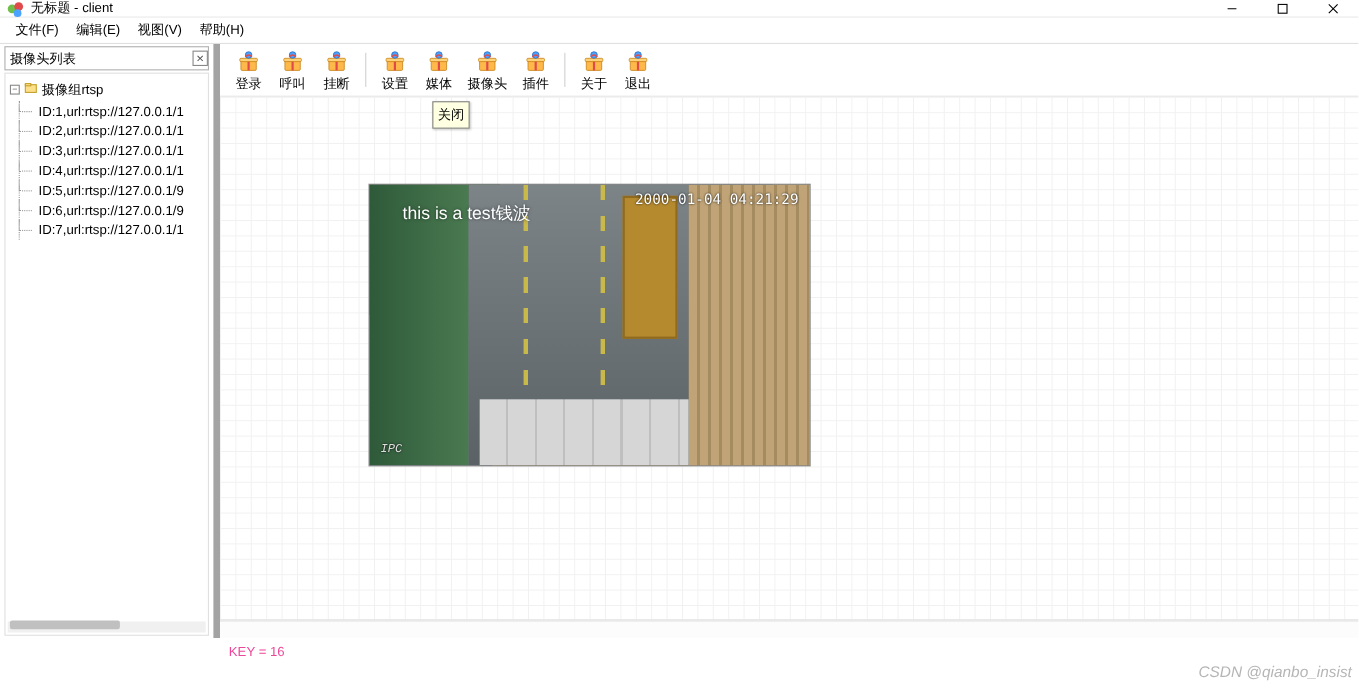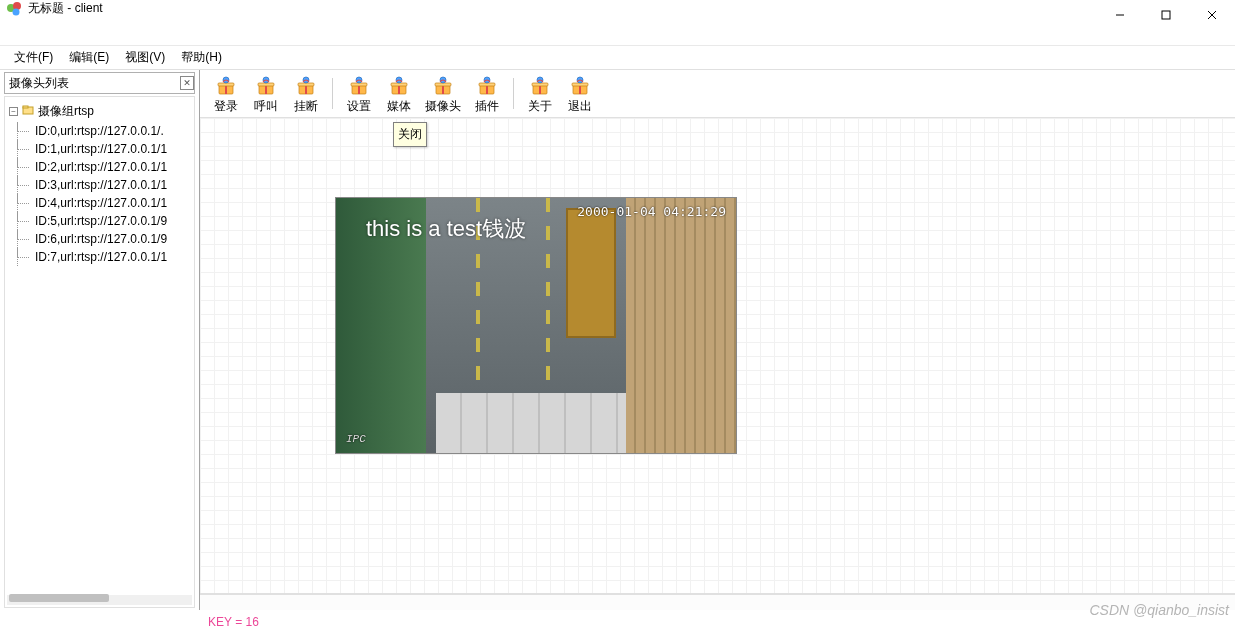--- a/index.html
+++ b/index.html
@@ -1,34 +1,34 @@
 <!DOCTYPE html>
 <html><head>
 <meta charset="utf-8">
 <style>
   * { box-sizing: border-box; font-family: "Microsoft YaHei", "Segoe UI", Tahoma, sans-serif; font-size: 12px; }
   body { margin: 0; width: 1235px; height: 632px; background: #fff; overflow: hidden; }
 
   
-  .titlebar { height: 46px; display: flex; align-items: flex-start; background: #fff; border-bottom: 1px solid #e9e9e9; padding-left: 6px; }
+  .titlebar { height: 16px; display: flex; align-items: center; background: #fff; border-bottom: 1px solid #e9e9e9; padding-left: 6px; }
   .titlebar .app-icon { width: 16px; height: 16px; margin-right: 6px; display:inline-flex; align-items:center; justify-content:center;}
   .titlebar .title-text { flex: 0 0 auto; color: #000; font-size: 12px; }
   .titlebar .spacer { flex: 1 1 auto; }
   .win-btn { width: 46px; height: 30px; display: flex; align-items: center; justify-content: center; }
   .win-btn svg { width: 10px; height: 10px; }
 
   
   .menubar { height: 24px; display: flex; align-items: center; padding: 0 6px; border-bottom: 1px solid #e0e0e0; }
   .menuitem { padding: 2px 8px; color: #000; }
 
   
   .body-area { display: flex; height: 540px; }
 
   
-  .left-panel { width: 200px; background:#fff; border-right:1px solid #a3a3a3; display:flex; flex-direction:column; }
+  .left-panel { width: 200px; background:#fff; border-right:6px solid #a3a3a3; display:flex; flex-direction:column; }
   .panel-header { height: 22px; border: 1px solid #b0b0b0; margin: 2px 4px; display:flex; align-items:center; padding-left:4px; background:#fff; }
   .panel-header .label { flex:1 1 auto; font-size:12px; color:#000; }
   .panel-header .close { width:14px; height:14px; border:1px solid #888; display:flex; align-items:center; justify-content:center; font-size:9px; line-height:1; color:#555; }
 
   .tree { flex:1 1 auto; border:1px solid #e0e0e0; margin:0 4px 2px 4px; padding:4px 0; overflow:hidden; position:relative;}
   .tree .scrollbar-bottom { position:absolute; height:10px; left:2px; right:2px; bottom:2px; background:#f0f0f0; }
   .tree .scrollbar-thumb { position:absolute; height:8px; left:2px; width:100px; bottom:3px; background:#c0c0c0; border-radius:2px;}
   .tree-root { display:flex; align-items:center; padding:2px 4px; gap:4px; white-space:nowrap;}
   .tree-toggle { width:9px; height:9px; border:1px solid #888; display:inline-flex; align-items:center; justify-content:center; font-size:8px; line-height:1; color:#555; }
   .tree-folder-icon { width:12px; height:12px; }
@@ -55,21 +55,21 @@
             border-bottom:1px solid #e0e0e0;}
 
   .video { position:absolute; left:136px; top:80px; width:400px; height:255px; background: linear-gradient(135deg, #3a5a3a 0%, #3a5a3a 18%, #6d7a80 18%, #6d7a80 56%, #b19a70 56%, #b19a70 100%); overflow:hidden; box-shadow:0 0 0 1px #888;}
   .video .crane { position:absolute; left:0; top:0; width:90px; height:255px; background: linear-gradient(90deg,#2f5a3a,#4a7a50);}
   .video .road {position:absolute; left:90px; right:0; top:0; bottom:0; background:linear-gradient(180deg,#7c8488 0%, #5a6266 100%);}
   .video .lanes::before,.video .lanes::after{content:"";position:absolute;top:0;bottom:0;width:4px;background:repeating-linear-gradient(180deg,#c9b84a 0,#c9b84a 14px,transparent 14px,transparent 28px);}
   .video .lanes::before{left:140px;} .video .lanes::after{left:210px;}
   .video .containers { position:absolute; right:0; top:0; bottom:0; width:110px; background: repeating-linear-gradient(90deg,#c0a376 0,#c0a376 8px,#a48b60 8px,#a48b60 10px);}
   .video .boxes{position:absolute;left:100px;bottom:0;right:110px;height:60px;background:repeating-linear-gradient(90deg,#d6d6d6 0,#d6d6d6 24px,#bfbfbf 24px,#bfbfbf 26px);}
   .video .machinery{position:absolute;left:230px;top:10px;width:50px;height:130px;background:#b58a2f;border:2px solid #8f6a1f;}
-  .video .overlay-text { position:absolute; left:30px; top:16px; color:#fff; font-size:22px; font-weight:400; font-family: "Segoe UI Light","Microsoft YaHei",sans-serif; text-shadow:0 0 3px rgba(0,0,0,.6);}
+  .video .overlay-text { position:absolute; left:30px; top:16px; color:#fff; font-size:16px; font-weight:400; font-family: "Segoe UI Light","Microsoft YaHei",sans-serif; text-shadow:0 0 3px rgba(0,0,0,.6);}
   .video .timestamp { position:absolute; right:10px; top:6px; color:#fff; font-family: monospace; font-size:13px; text-shadow:0 0 2px #000;text-align:right;}
   .video .ipc { position:absolute; left:10px; bottom:8px; color:#ddd; font-family:Liberation Mono, monospace; font-size:11px; font-style:italic; text-shadow:0 0 2px #000;}
 
   .bottom-scroll { height:16px; border-top:1px solid #e0e0e0; position:relative; background:#fcfcfc;}
 
   
   .statusbar { height: 24px; display:flex; align-items:center; padding: 0 8px; }
   .statusbar .key { padding-left: 200px; color:#ec4899;}
   .watermark { position:absolute; right:6px; bottom:14px; color:rgba(120,120,120,.55); font-size:14px; font-style:italic; pointer-events:none;}
 
@@ -141,21 +141,20 @@
         <span>
           <svg class="tree-folder-icon" viewBox="0 0 12 12">
               <rect x="1" y="3" width="10" height="7" fill="#ffe08a" stroke="#c4a02a"></rect>
               <rect x="1" y="2" width="5" height="2" fill="#ffe08a" stroke="#c4a02a"></rect>
             </svg>
         </span>
         <span>摄像组rtsp</span>
       </div>
       <div id="tree-items" style="position:relative;">
         <div class="tree-line"></div>
-      <div class="tree-node">ID:0,url:rtsp://127.0.0.1/.</div>
           <div class="tree-node">ID:1,url:rtsp://127.0.0.1/1</div>
           <div class="tree-node">ID:2,url:rtsp://127.0.0.1/1</div>
           <div class="tree-node">ID:3,url:rtsp://127.0.0.1/1</div>
           <div class="tree-node">ID:4,url:rtsp://127.0.0.1/1</div>
           <div class="tree-node">ID:5,url:rtsp://127.0.0.1/9</div>
           <div class="tree-node">ID:6,url:rtsp://127.0.0.1/9</div>
           <div class="tree-node">ID:7,url:rtsp://127.0.0.1/1</div>
         </div>
       <div class="scrollbar-bottom">
         <div class="scrollbar-thumb"></div>

